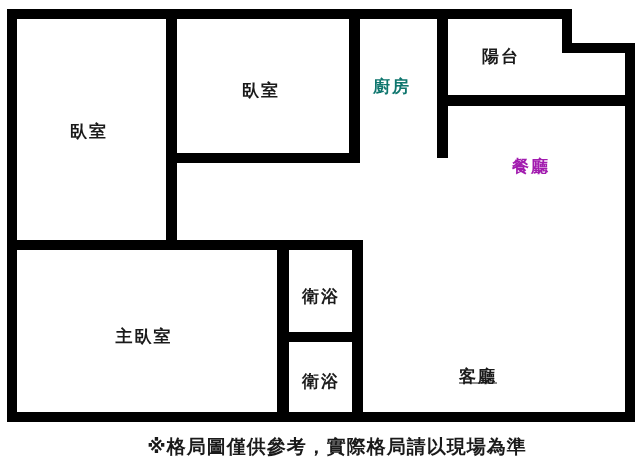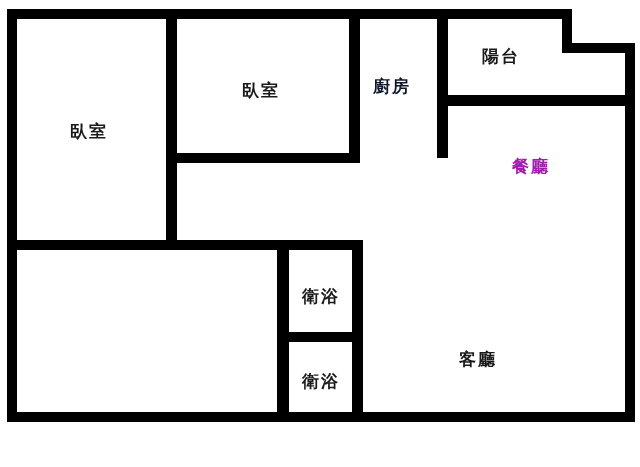--- a/index.html
+++ b/index.html
@@ -62,20 +62,22 @@
       <div class="wall" style="left: 437px; top: 18px; width: 11px; height: 140px; background: rgb(0, 0, 0);"></div>
       <div class="wall" style="left: 437px; top: 95px; width: 198px; height: 11px; background: rgb(0, 0, 0);"></div>
       <div class="wall" style="left: 7px; top: 240px; width: 356px; height: 10px; background: rgb(0, 0, 0);"></div>
       <div class="wall" style="left: 277px; top: 240px; width: 12px; height: 182px; background: rgb(0, 0, 0);"></div>
       <div class="wall" style="left: 277px; top: 332px; width: 86px; height: 10px; background: rgb(0, 0, 0);"></div>
       <div class="wall" style="left: 352px; top: 240px; width: 11px; height: 182px; background: rgb(0, 0, 0);"></div>
     </div>
   <div class="layer" id="rooms-layer">
       <span class="room-label" style="left: 89px; top: 131px; color: rgb(26, 26, 26);">臥室</span>
       <span class="room-label" style="left: 261px; top: 90px; color: rgb(26, 26, 26);">臥室</span>
-      <span class="room-label" style="left: 392px; top: 86px; color: #0f172a;">廚房</span>
+      <span class="room-label" style="left: 392px; top: 86px; color: #0f766e;">廚房</span>
       <span class="room-label" style="left: 501px; top: 56px; color: rgb(26, 26, 26);">陽台</span>
       <span class="room-label" style="left: 531px; top: 166px; color: #a21caf;">餐廳</span>
+      <span class="room-label" style="left: 144px; top: 336px; color: rgb(26, 26, 26);">主臥室</span>
       <span class="room-label" style="left: 321px; top: 296px; color: rgb(26, 26, 26);">衛浴</span>
       <span class="room-label" style="left: 321px; top: 381px; color: rgb(26, 26, 26);">衛浴</span>
-      <span class="room-label" style="left: 478px; top: 359px; color: rgb(26, 26, 26);">客廳</span>
+      <span class="room-label" style="left: 478px; top: 376px; color: rgb(26, 26, 26); text-decoration: underline;">客廳</span>
     </div>
+  <div class="caption" style="left: 337px; top: 447px; color: rgb(26, 26, 26);">※格局圖僅供參考，實際格局請以現場為準</div>
 </div>
 
 </body></html>

